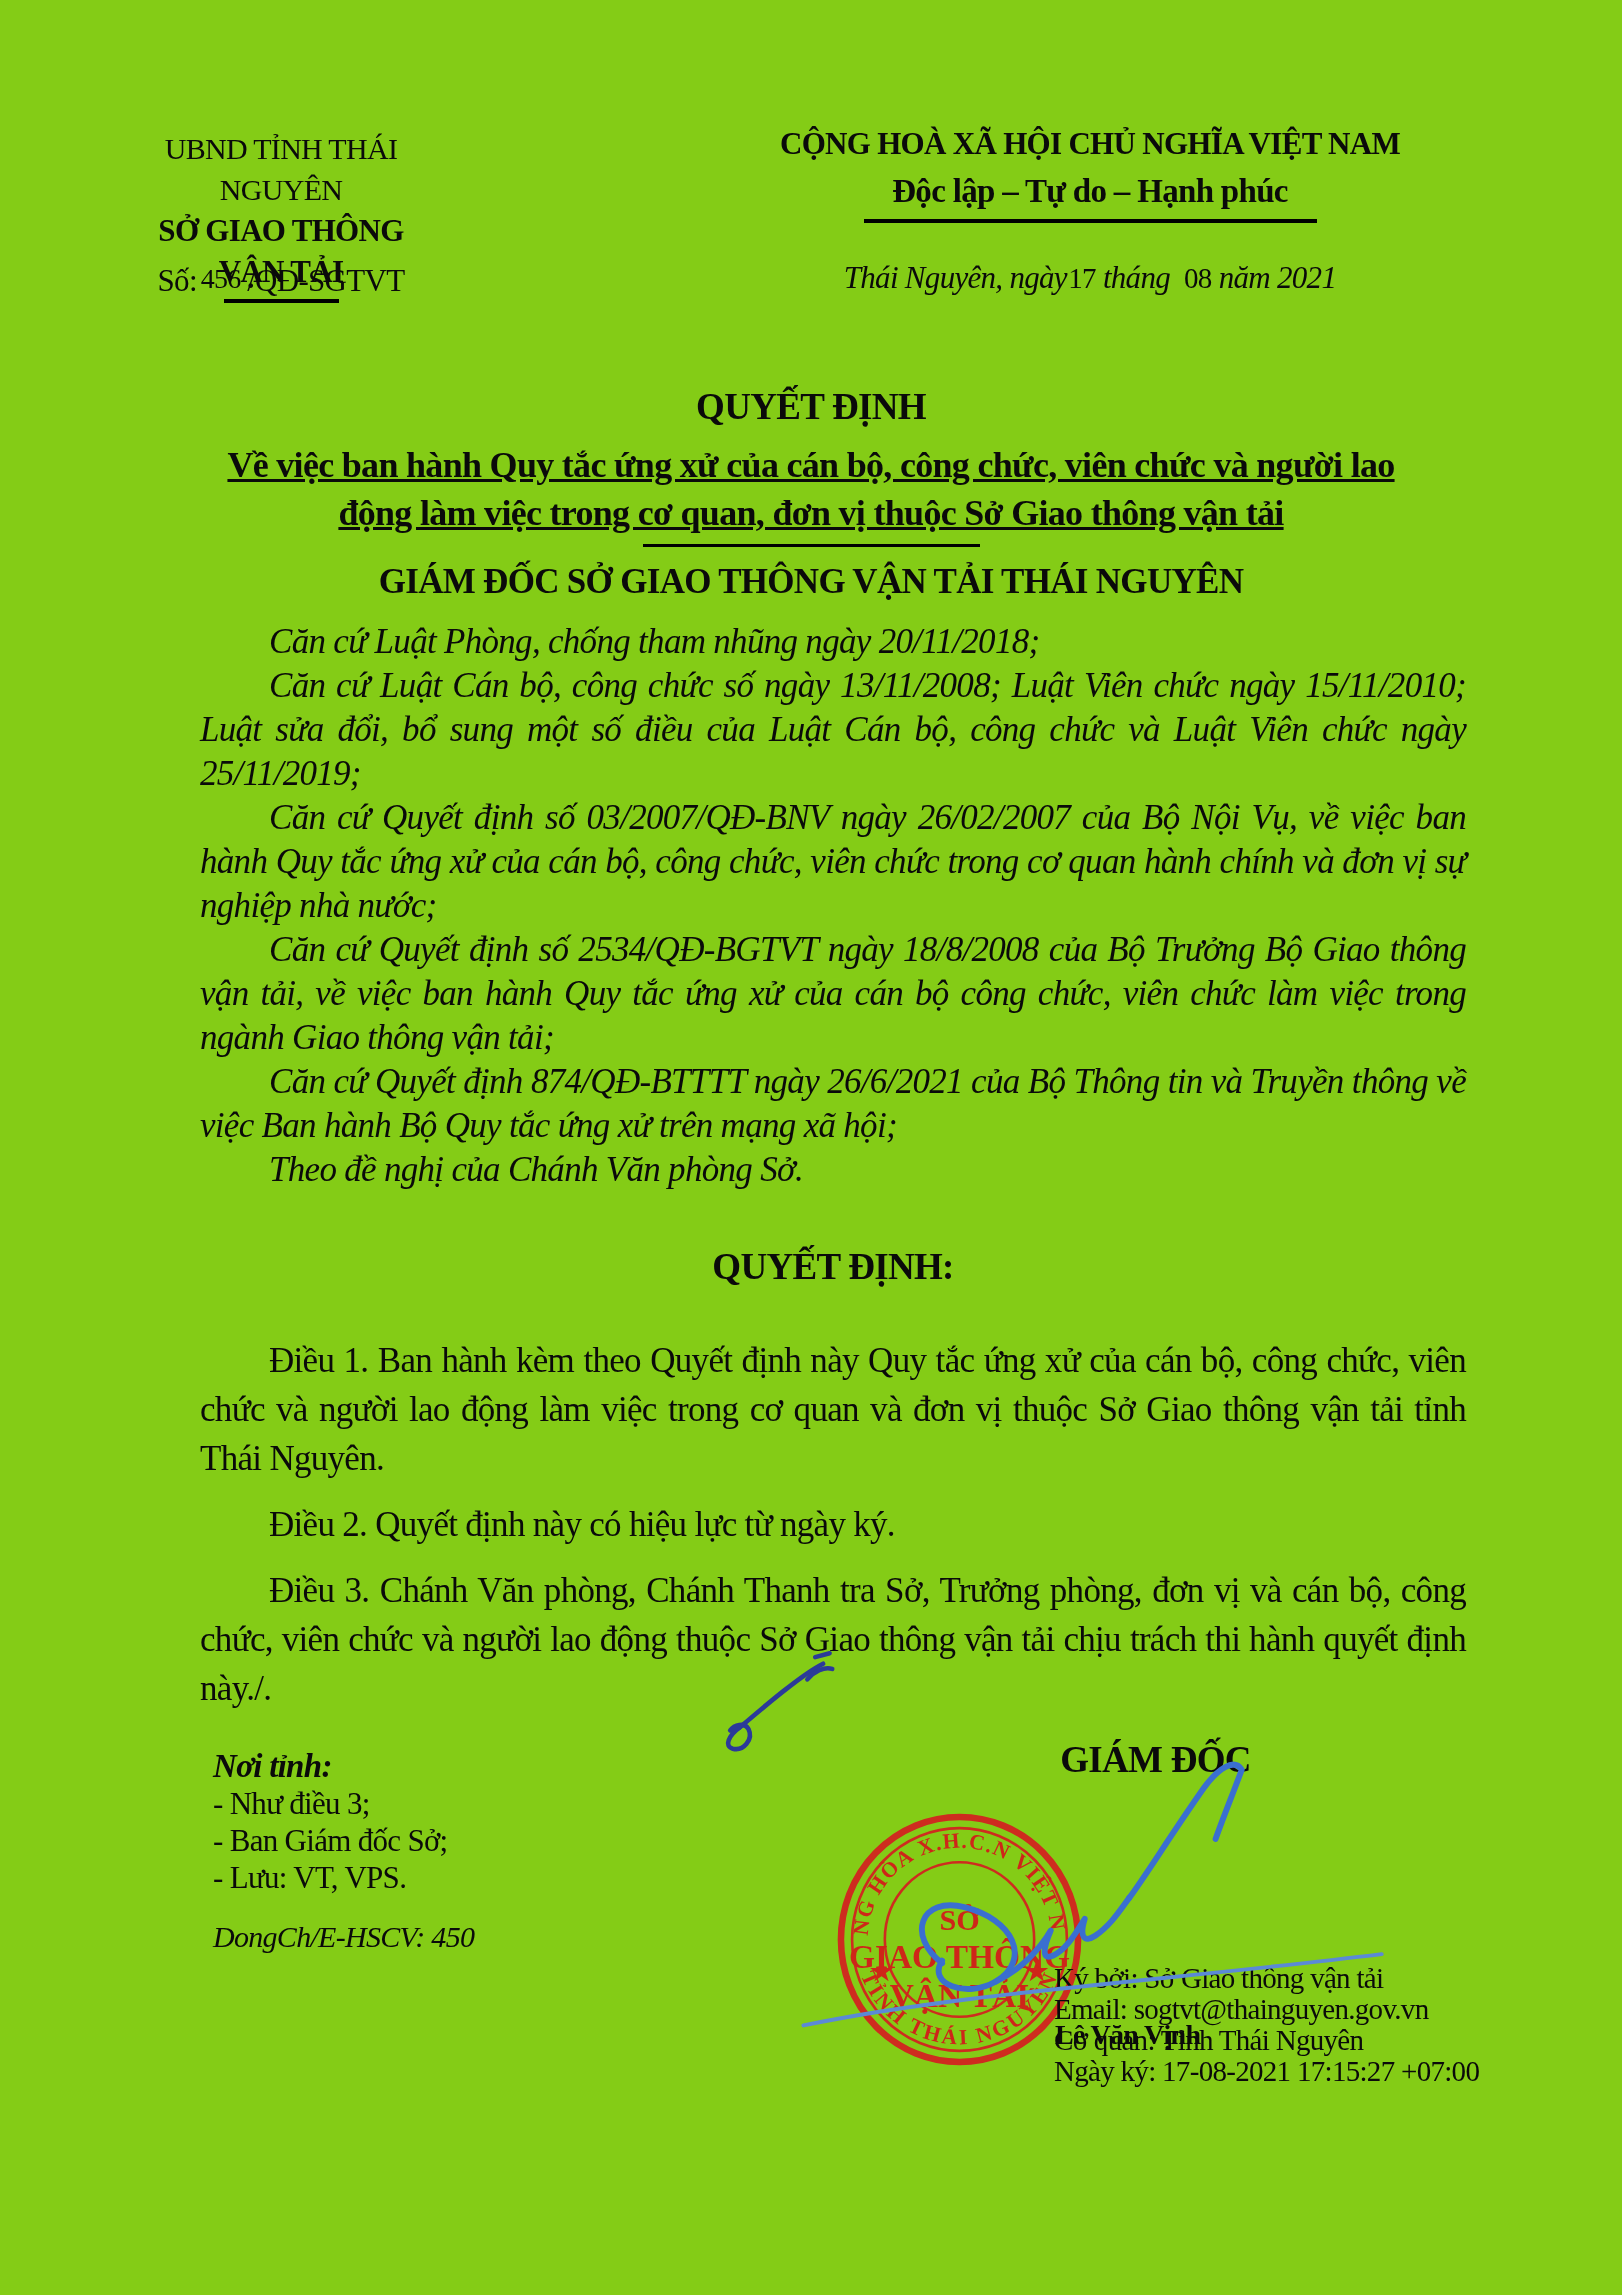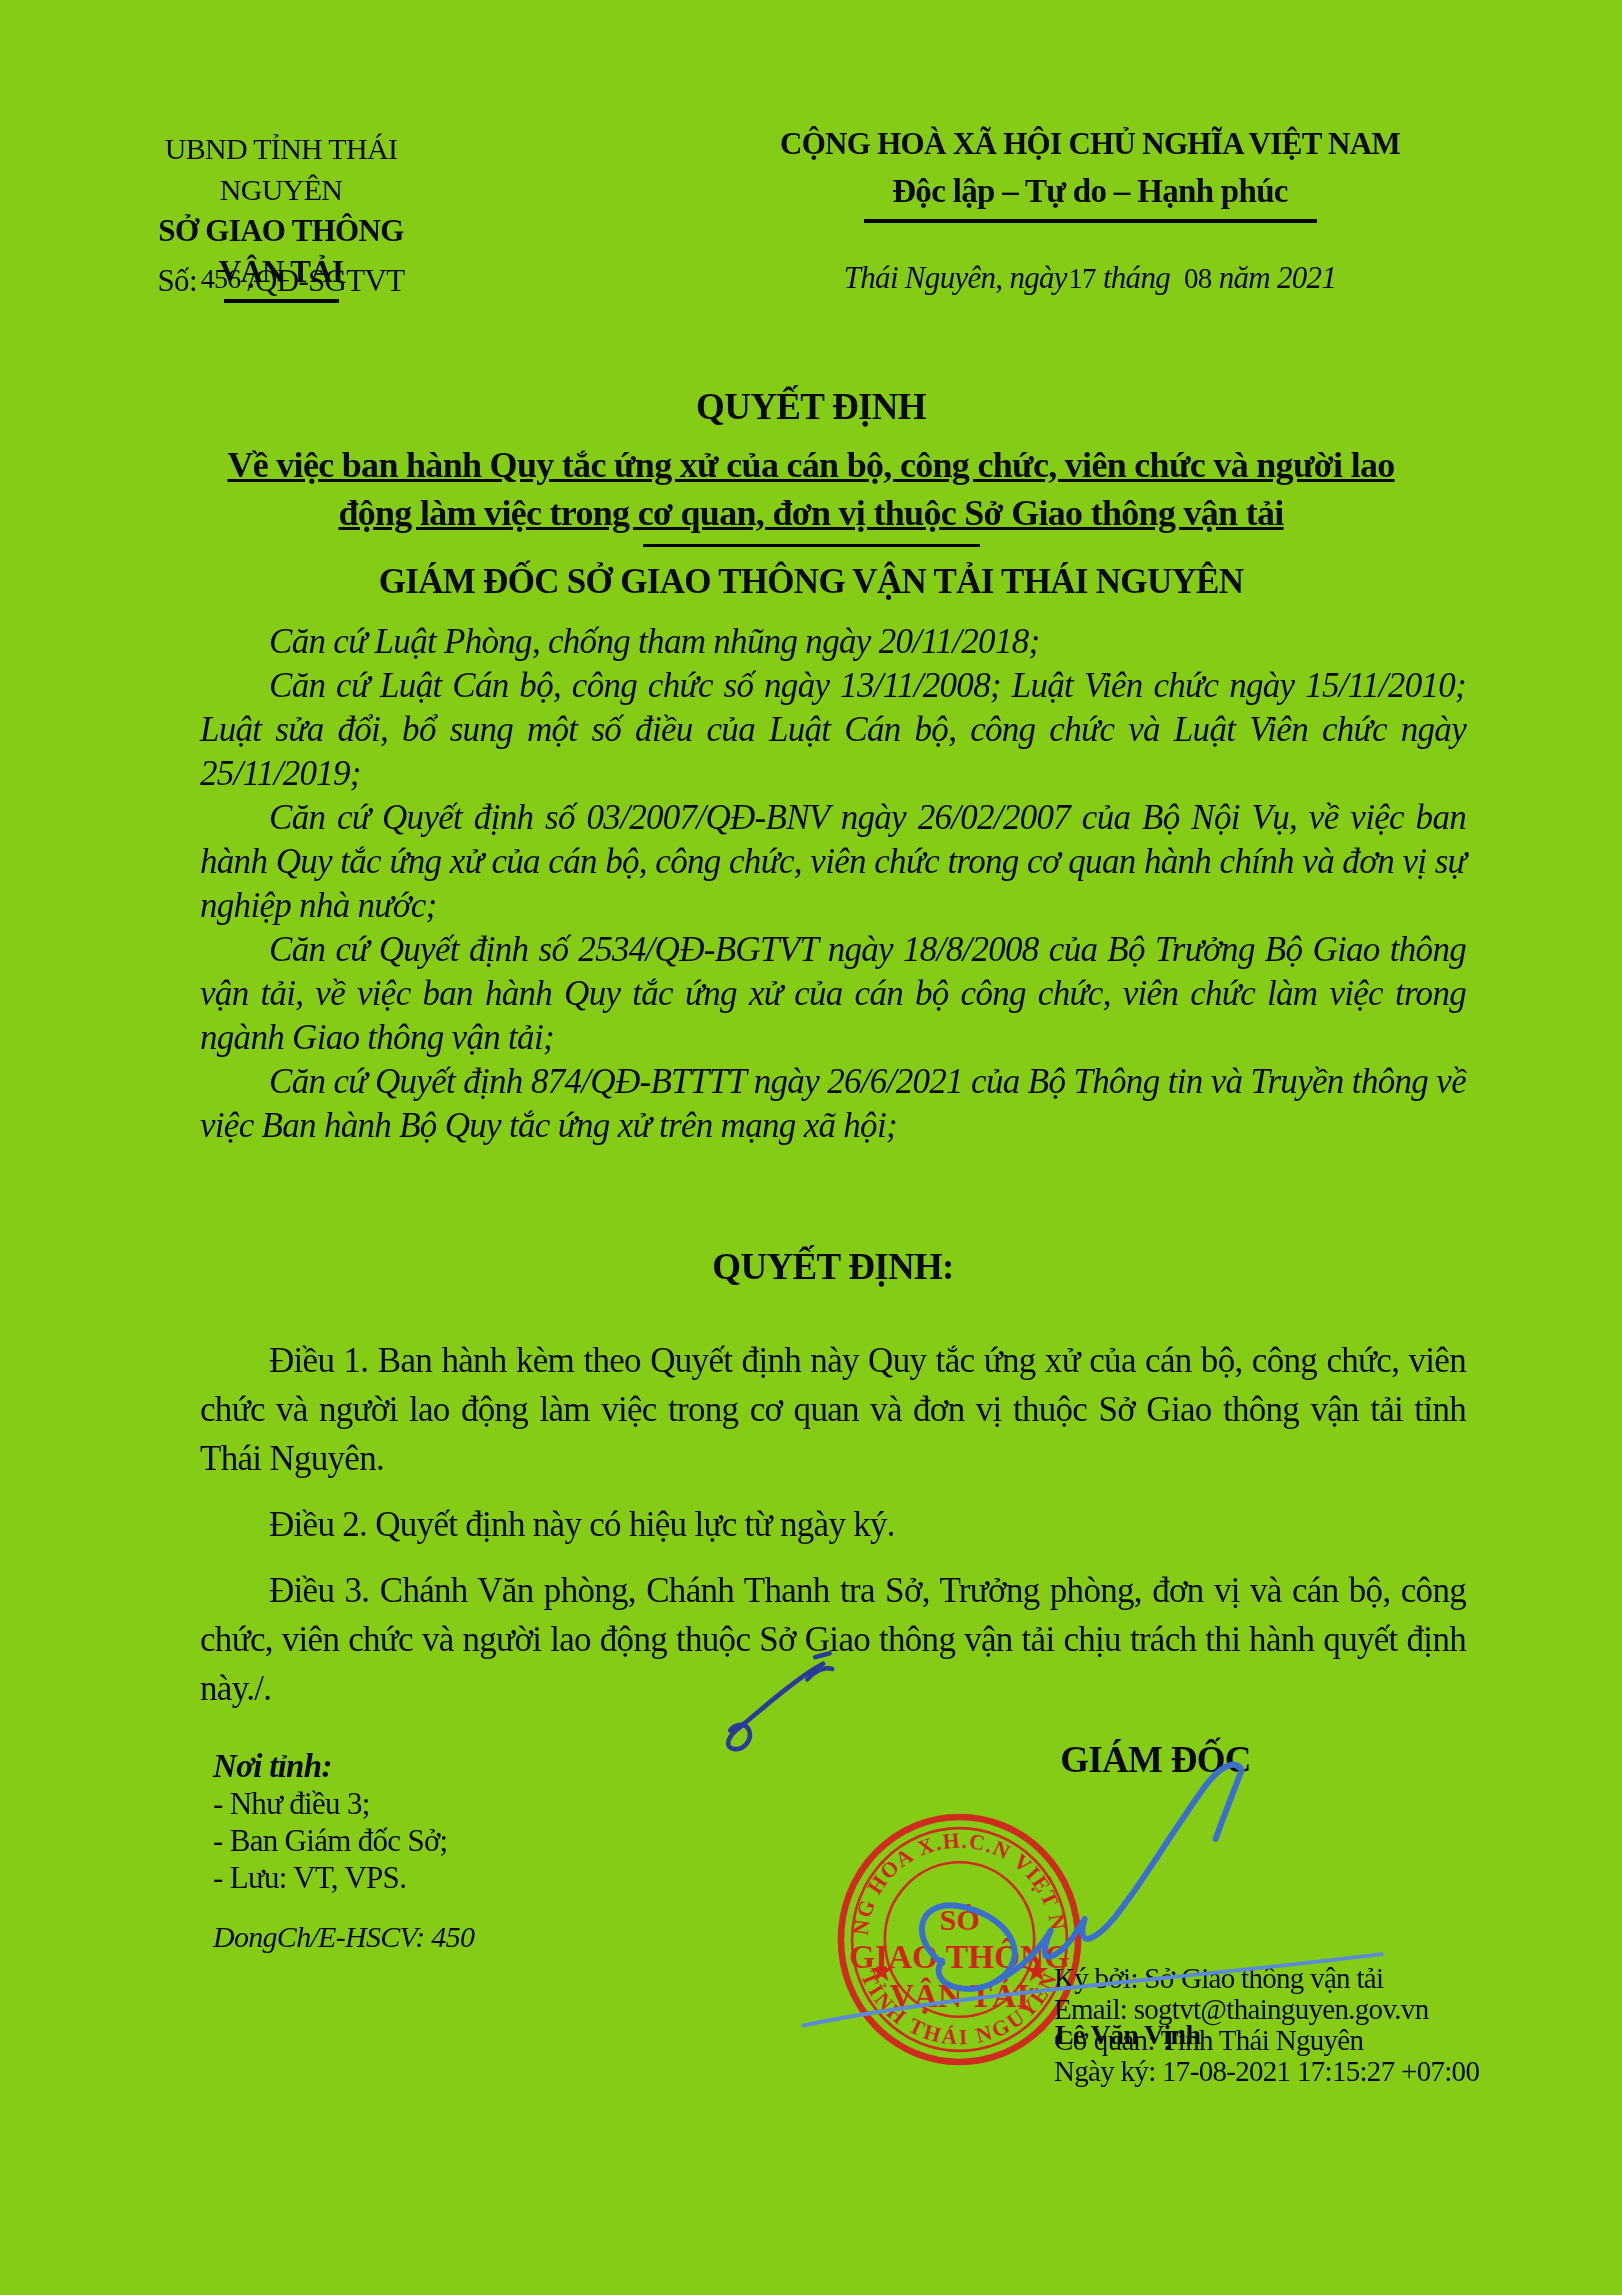--- a/index.html
+++ b/index.html
@@ -81,20 +81,21 @@
     <div class="title-divider"></div>
     <div class="title-issuer">GIÁM ĐỐC SỞ GIAO THÔNG VẬN TẢI THÁI NGUYÊN</div>
   </div>
 
   <div class="abs preamble">
     <p>Căn cứ Luật Phòng, chống tham nhũng ngày 20/11/2018;</p>
     <p>Căn cứ Luật Cán bộ, công chức số ngày 13/11/2008; Luật Viên chức ngày 15/11/2010; Luật sửa đổi, bổ sung một số điều của Luật Cán bộ, công chức và Luật Viên chức ngày 25/11/2019;</p>
     <p>Căn cứ Quyết định số 03/2007/QĐ-BNV ngày 26/02/2007 của Bộ Nội Vụ, về việc ban hành Quy tắc ứng xử của cán bộ, công chức, viên chức trong cơ quan hành chính và đơn vị sự nghiệp nhà nước;</p>
     <p>Căn cứ Quyết định số 2534/QĐ-BGTVT ngày 18/8/2008 của Bộ Trưởng Bộ Giao thông vận tải, về việc ban hành Quy tắc ứng xử của cán bộ công chức, viên chức làm việc trong ngành Giao thông vận tải;</p>
     <p>Căn cứ Quyết định 874/QĐ-BTTTT ngày 26/6/2021 của Bộ Thông tin và Truyền thông về việc Ban hành Bộ Quy tắc ứng xử trên mạng xã hội;</p>
+    <p>Theo đề nghị của Chánh Văn phòng Sở.</p>
   </div>
 
   <div class="abs ctr decision-heading">QUYẾT ĐỊNH:</div>
 
   <div class="abs articles">
     <p><span class="art-label">Điều 1.</span>
       <span>Ban hành kèm theo Quyết định này Quy tắc ứng xử của cán bộ, công chức, viên chức và người lao động làm việc trong cơ quan và đơn vị thuộc Sở Giao thông vận tải tỉnh Thái Nguyên.</span></p>
     <p><span class="art-label">Điều 2.</span>
       <span>Quyết định này có hiệu lực từ ngày ký.</span></p>
     <p><span class="art-label">Điều 3.</span>

